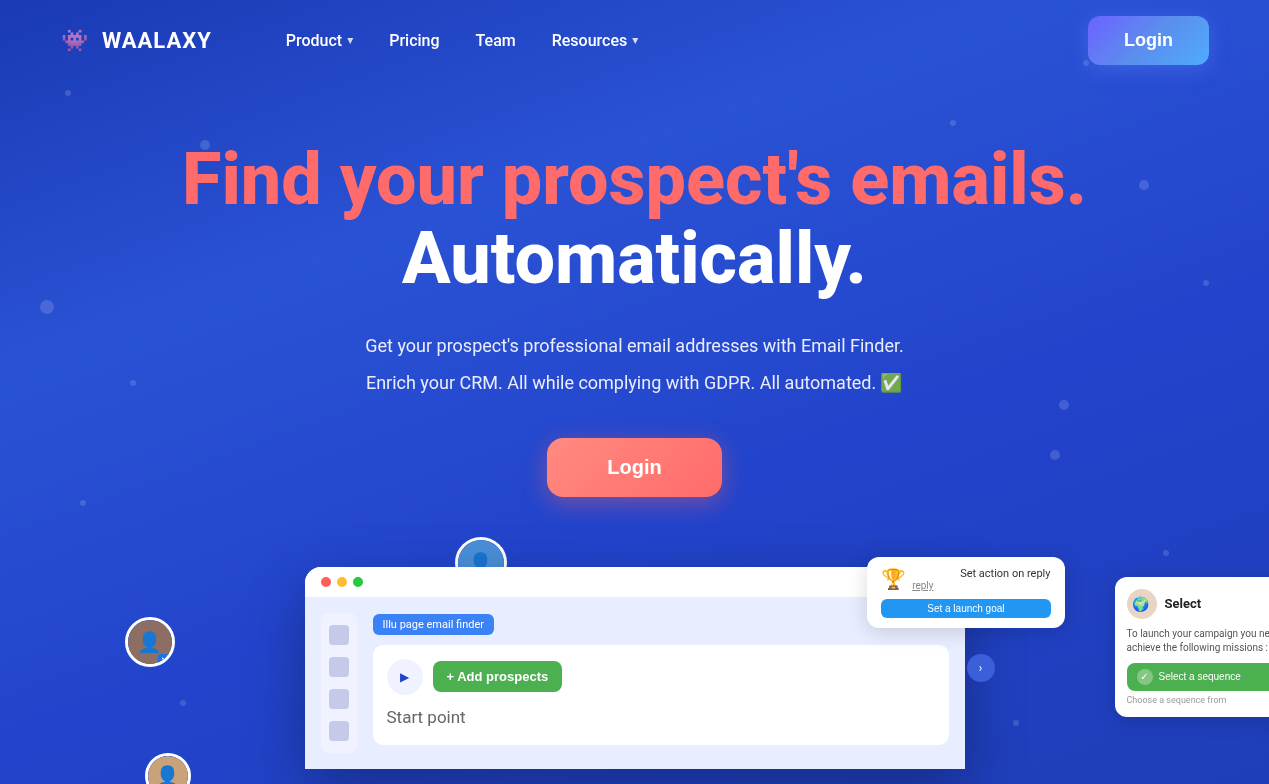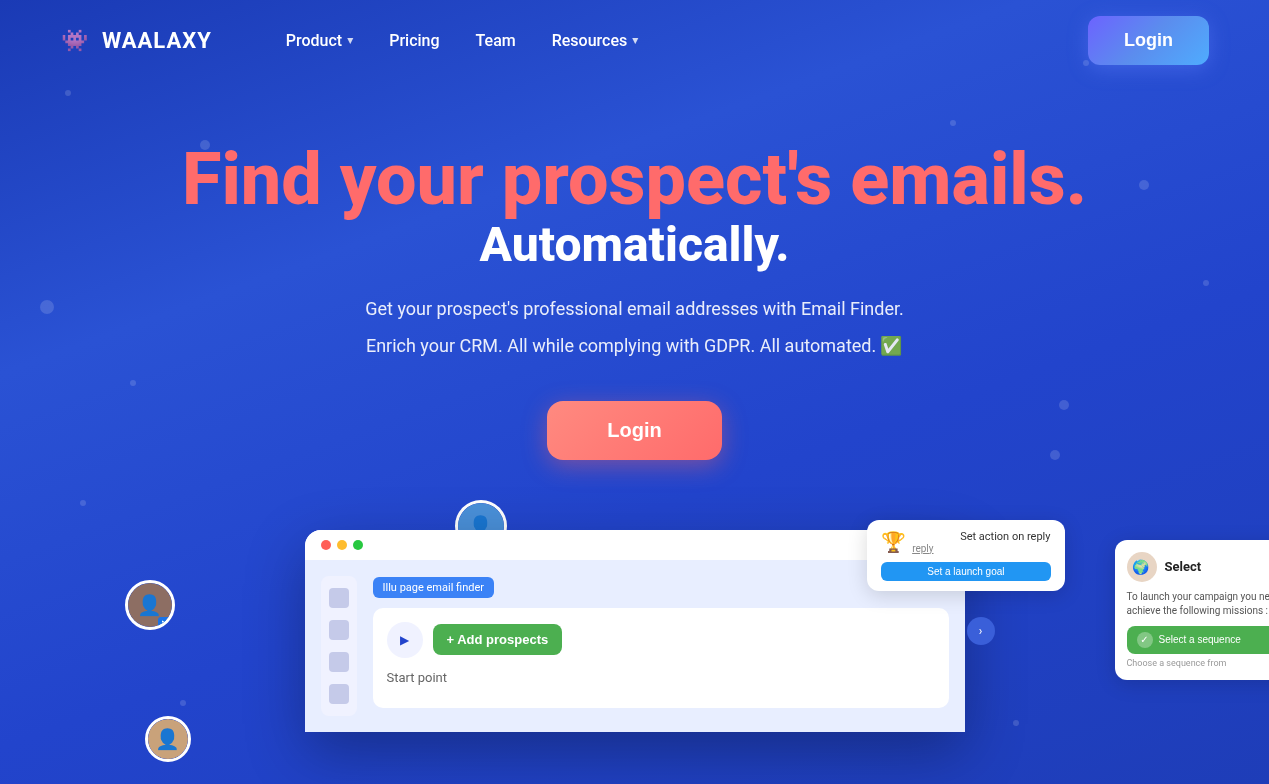--- a/index.html
+++ b/index.html
@@ -98,25 +98,25 @@
 
     .hero-title-colored {
       font-size: 72px;
       font-weight: 800;
       color: #ff6b6b;
       line-height: 1.1;
       margin-bottom: 0;
     }
 
     .hero-title-white {
-      font-size: 48px;
+      font-size: 72px;
       font-weight: 800;
       color: white;
       line-height: 1.1;
-      margin-bottom: 23px;
+      margin-bottom: 34px;
     }
 
     .hero-subtitle {
       color: rgba(255,255,255,0.9);
       font-size: 18px;
       line-height: 1.6;
       margin-bottom: 8px;
     }
 
     .hero-cta {
@@ -242,21 +242,21 @@
       color: white;
       border: none;
       padding: 8px 14px;
       border-radius: 8px;
       font-size: 13px;
       font-weight: 600;
       cursor: pointer;
     }
 
     .start-point-label {
-      font-size: 13px;
+      font-size: 17px;
       color: #666;
       margin-top: 4px;
     }
 
     
     .floating-avatar {
       position: absolute;
       border-radius: 50%;
       overflow: hidden;
       border: 3px solid white;

